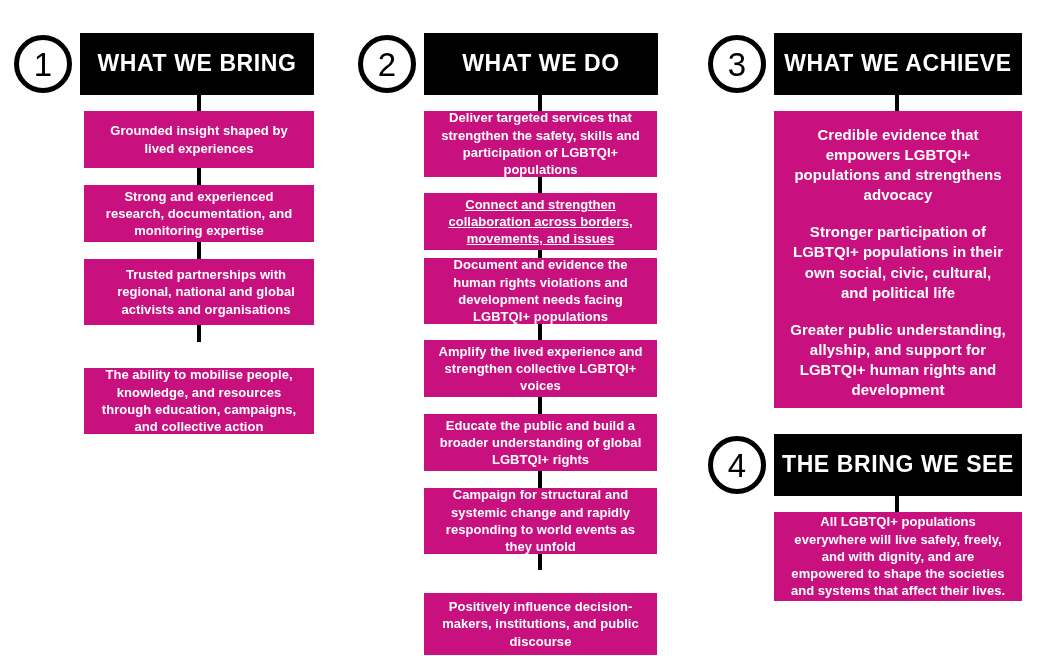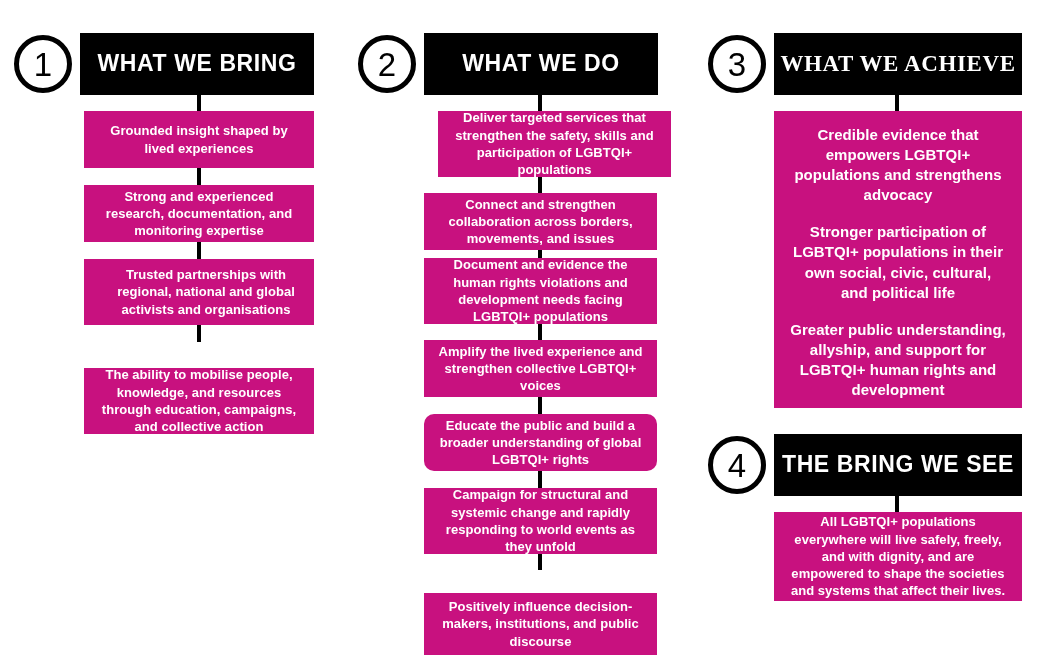--- a/index.html
+++ b/index.html
@@ -169,45 +169,45 @@
       <div class="step-circle">
         <span>2</span>
       </div>
       <div class="header-bar" style="width:233px;">
         <span>WHAT WE DO</span>
       </div>
     </div>
 
     <div class="connector" style="left:198px; top:95px; height:16px;"></div>
 
-    <div class="pink-box" style="left:84px; top:111px; width:233px; height:66px;margin-left:14px;">
+    <div class="pink-box" style="left:84px; top:111px; width:233px; height:66px;">
       <p>Deliver targeted services that strengthen the safety, skills and participation of LGBTQI+ populations</p>
     </div>
 
     <div class="connector" style="left:198px; top:177px; height:16px;"></div>
 
-    <div class="pink-box" style="left:84px; top:193px; width:233px; height:57px;">
+    <div class="pink-box" style="left:84px; top:193px; width:233px; height:57px;text-decoration:underline;">
       <p>Connect and strengthen collaboration across borders, movements, and issues</p>
     </div>
 
     <div class="connector" style="left:198px; top:250px; height:16px;"></div>
 
     <div class="pink-box" style="left:84px; top:258px; width:233px; height:66px;">
       <p>Document and evidence the human rights violations and development needs facing LGBTQI+ populations</p>
     </div>
 
     <div class="connector" style="left:198px; top:324px; height:16px;"></div>
 
     <div class="pink-box" style="left:84px; top:340px; width:233px; height:57px;">
       <p>Amplify the lived experience and strengthen collective LGBTQI+ voices</p>
     </div>
 
     <div class="connector" style="left:198px; top:397px; height:17px;"></div>
 
-    <div class="pink-box" style="left:84px; top:414px; width:233px; height:57px;border-radius:10px;">
+    <div class="pink-box" style="left:84px; top:414px; width:233px; height:57px;">
       <p>Educate the public and build a broader understanding of global LGBTQI+ rights</p>
     </div>
 
     <div class="connector" style="left:198px; top:471px; height:17px;"></div>
 
     <div class="pink-box" style="left:84px; top:488px; width:233px; height:66px;">
       <p>Campaign for structural and systemic change and rapidly responding to world events as they unfold</p>
     </div>
 
     <div class="connector" style="left:198px; top:554px; height:16px;"></div>
@@ -216,21 +216,21 @@
       <p>Positively influence decision-makers, institutions, and public discourse</p>
     </div>
   </div>
 
   <div class="column" id="col-3">
 
     <div class="header-row" style="left:18px; top:33px; width:314px;">
       <div class="step-circle">
         <span>3</span>
       </div>
-      <div class="header-bar" style="width:248px;font-family:Liberation Serif, serif;">
+      <div class="header-bar" style="width:248px;">
         <span>WHAT WE ACHIEVE</span>
       </div>
     </div>
 
     <div class="connector" style="left:205px; top:95px; height:16px;"></div>
 
     <div class="pink-block" style="left:84px; top:111px; width:248px; height:297px;">
       <p>Credible evidence that empowers LGBTQI+ populations and strengthens advocacy</p>
       <p>Stronger participation of LGBTQI+ populations in their own social, civic, cultural, and political life</p>
       <p>Greater public understanding, allyship, and support for LGBTQI+ human rights and development</p>

